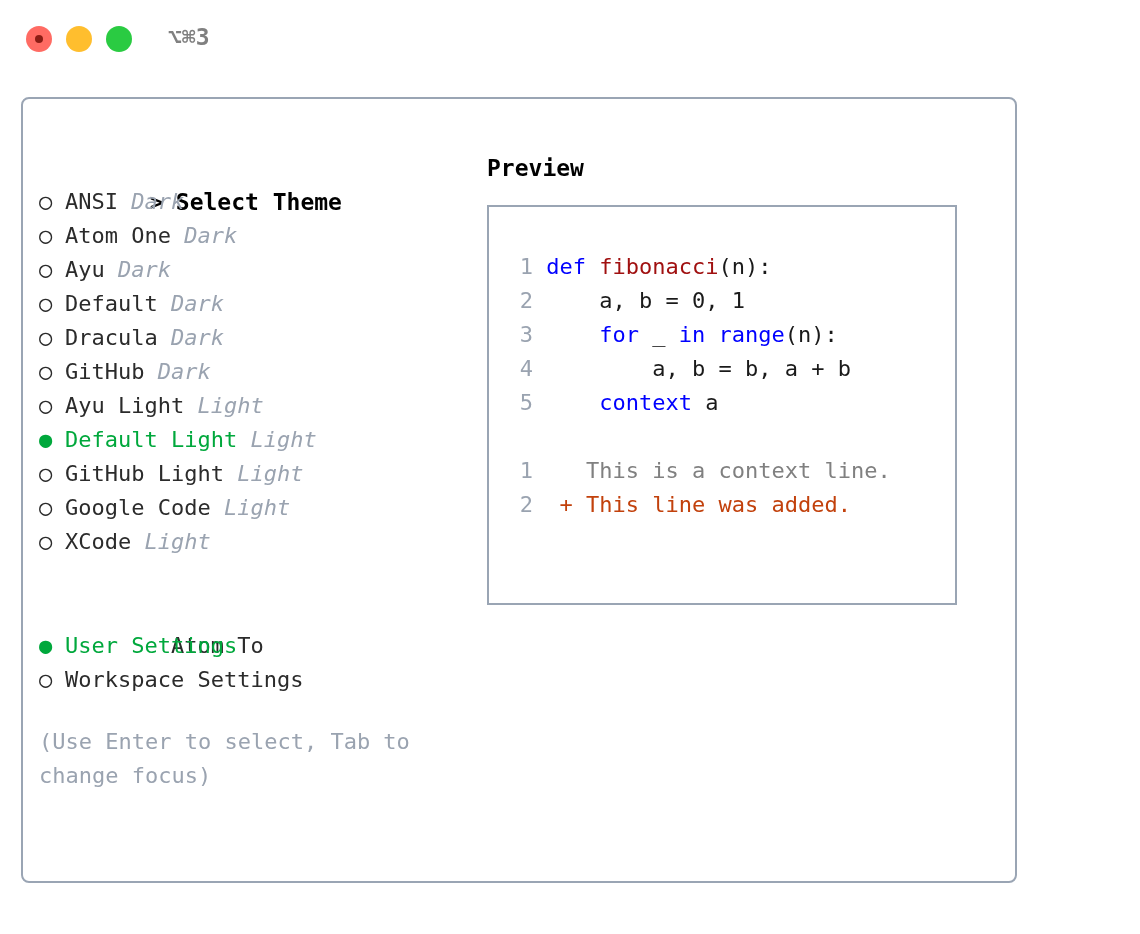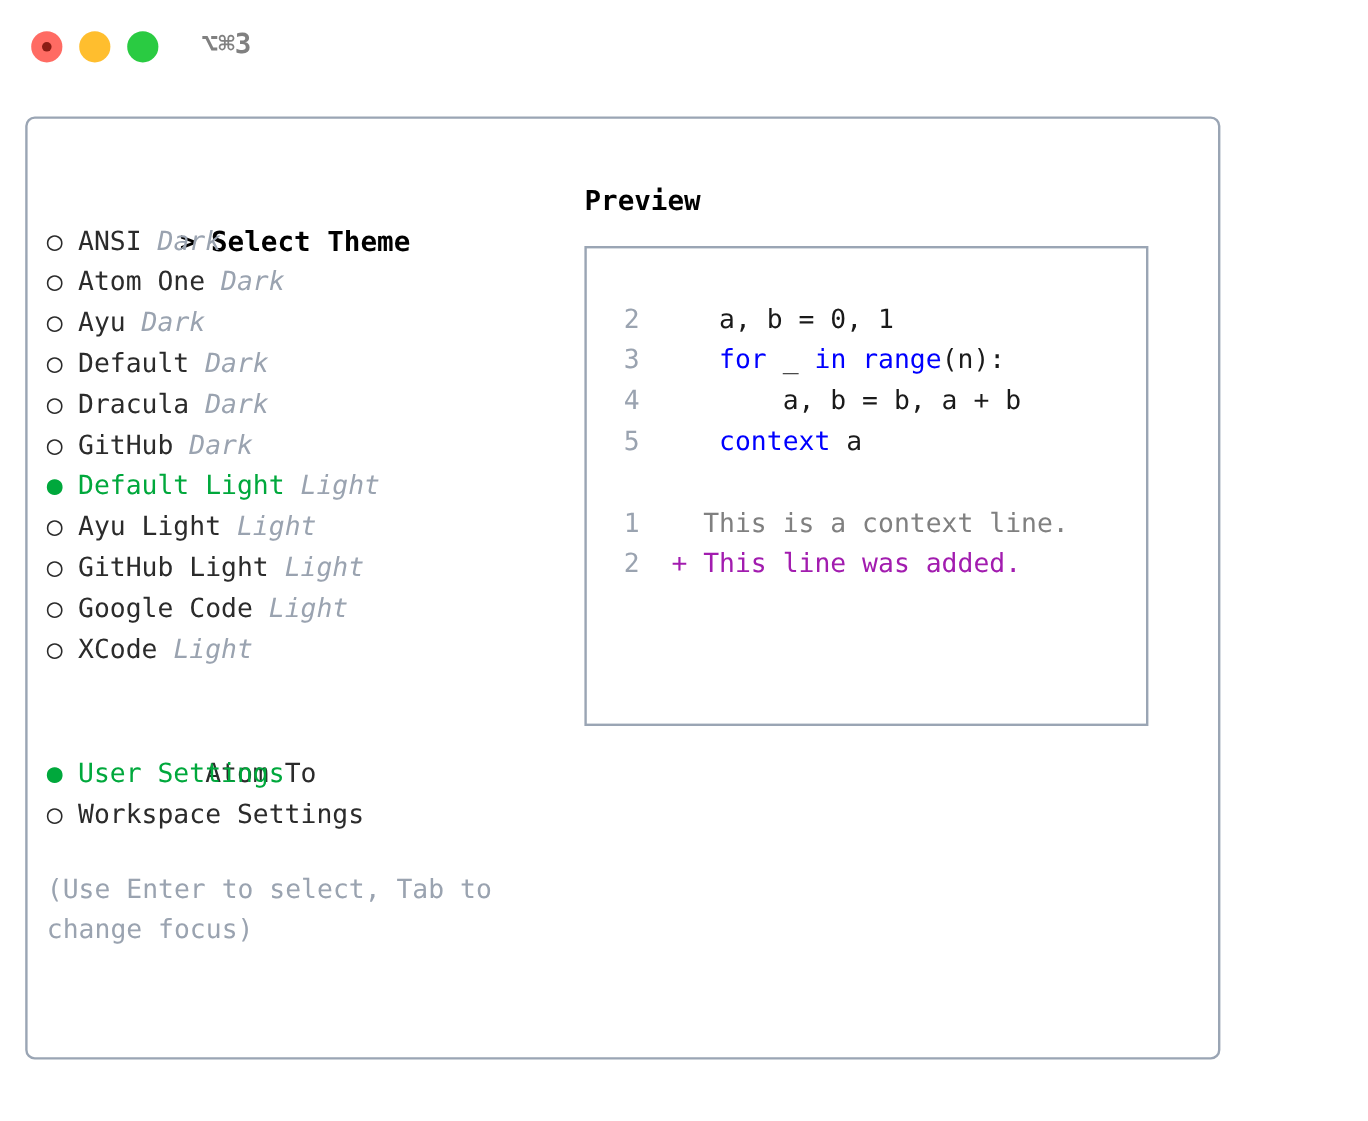--- a/index.html
+++ b/index.html
@@ -158,21 +158,21 @@
     width: 44px;
     text-align: right;
     color: #9aa3b0;
   }
   .ctext { color: #1a1a1a; }
   .kw   { color: #0000ff; }
   .fn   { color: #a01010; }
   .blank { height: 34px; }
   .diff-ctx { color: #808080; }
   .diff-del { color: #c02020; }
-  .diff-add { color: #a21caf; text-align: center; }
+  .diff-add { color: #c2410c; text-align: center; }
 </style>
 </head>
 <body>
 
 <div id="window">
 
   <div id="titlebar">
     <div class="light" id="light-close"></div>
     <div class="light" id="light-min"></div>
     <div class="light" id="light-max"></div>
@@ -187,22 +187,22 @@
         <span class="marker">&gt;</span><span>Select Theme</span>
       </div>
 
       <div id="theme-items">
           <div class="row"><span class="marker">○</span><span class="theme-name">ANSI</span><span> </span><span class="theme-kind">Dark</span></div>
           <div class="row"><span class="marker">○</span><span class="theme-name">Atom One</span><span> </span><span class="theme-kind">Dark</span></div>
           <div class="row"><span class="marker">○</span><span class="theme-name">Ayu</span><span> </span><span class="theme-kind">Dark</span></div>
           <div class="row"><span class="marker">○</span><span class="theme-name">Default</span><span> </span><span class="theme-kind">Dark</span></div>
           <div class="row"><span class="marker">○</span><span class="theme-name">Dracula</span><span> </span><span class="theme-kind">Dark</span></div>
           <div class="row"><span class="marker">○</span><span class="theme-name">GitHub</span><span> </span><span class="theme-kind">Dark</span></div>
+          <div class="row"><span class="marker">○</span><span class="theme-name">Ayu Light</span><span> </span><span class="theme-kind">Light</span></div>
           <div class="row selected"><span class="marker">●</span><span class="theme-name">Default Light</span><span> </span><span class="theme-kind">Light</span></div>
-          <div class="row"><span class="marker">○</span><span class="theme-name">Ayu Light</span><span> </span><span class="theme-kind">Light</span></div>
           <div class="row"><span class="marker">○</span><span class="theme-name">GitHub Light</span><span> </span><span class="theme-kind">Light</span></div>
           <div class="row"><span class="marker">○</span><span class="theme-name">Google Code</span><span> </span><span class="theme-kind">Light</span></div>
           <div class="row"><span class="marker">○</span><span class="theme-name">XCode</span><span> </span><span class="theme-kind">Light</span></div>
         </div>
 
       <div class="section-gap"></div>
 
       <div id="apply-header">
         <span class="marker"> </span><span>Atom To</span>
       </div>
@@ -212,20 +212,21 @@
           <div class="row"><span class="marker">○</span><span class="theme-name">Workspace Settings</span></div>
         </div>
 
       <div id="hint">(Use Enter to select, Tab to change focus)</div>
     </div>
 
     <div id="right-col">
       <div id="preview-title">Preview</div>
       <div id="preview-box">
         <div id="code-area">
+            <div class="cline"><span class="lnum">1</span><span> </span><span class="kw">def </span><span class="fn">fibonacci</span><span class="ctext">(n):</span></div>
             <div class="cline"><span class="lnum">2</span><span> </span><span class="ctext">    a, b = 0, 1</span></div>
             <div class="cline"><span class="lnum">3</span><span> </span><span class="ctext">    </span><span class="kw">for</span><span class="ctext"> _ </span><span class="kw">in </span><span class="kw">range</span><span class="ctext">(n):</span></div>
             <div class="cline"><span class="lnum">4</span><span> </span><span class="ctext">        a, b = b, a + b</span></div>
             <div class="cline"><span class="lnum">5</span><span> </span><span class="ctext">    </span><span class="kw">context</span><span class="ctext"> a</span></div>
             <div class="blank"></div>
             <div class="cline"><span class="lnum">1</span><span> </span><span class="diff-ctx">   This is a context line.</span></div>
             <div class="cline"><span class="lnum">2</span><span> </span><span class="diff-add"> + This line was added.</span></div>
           </div>
       </div>
     </div>

